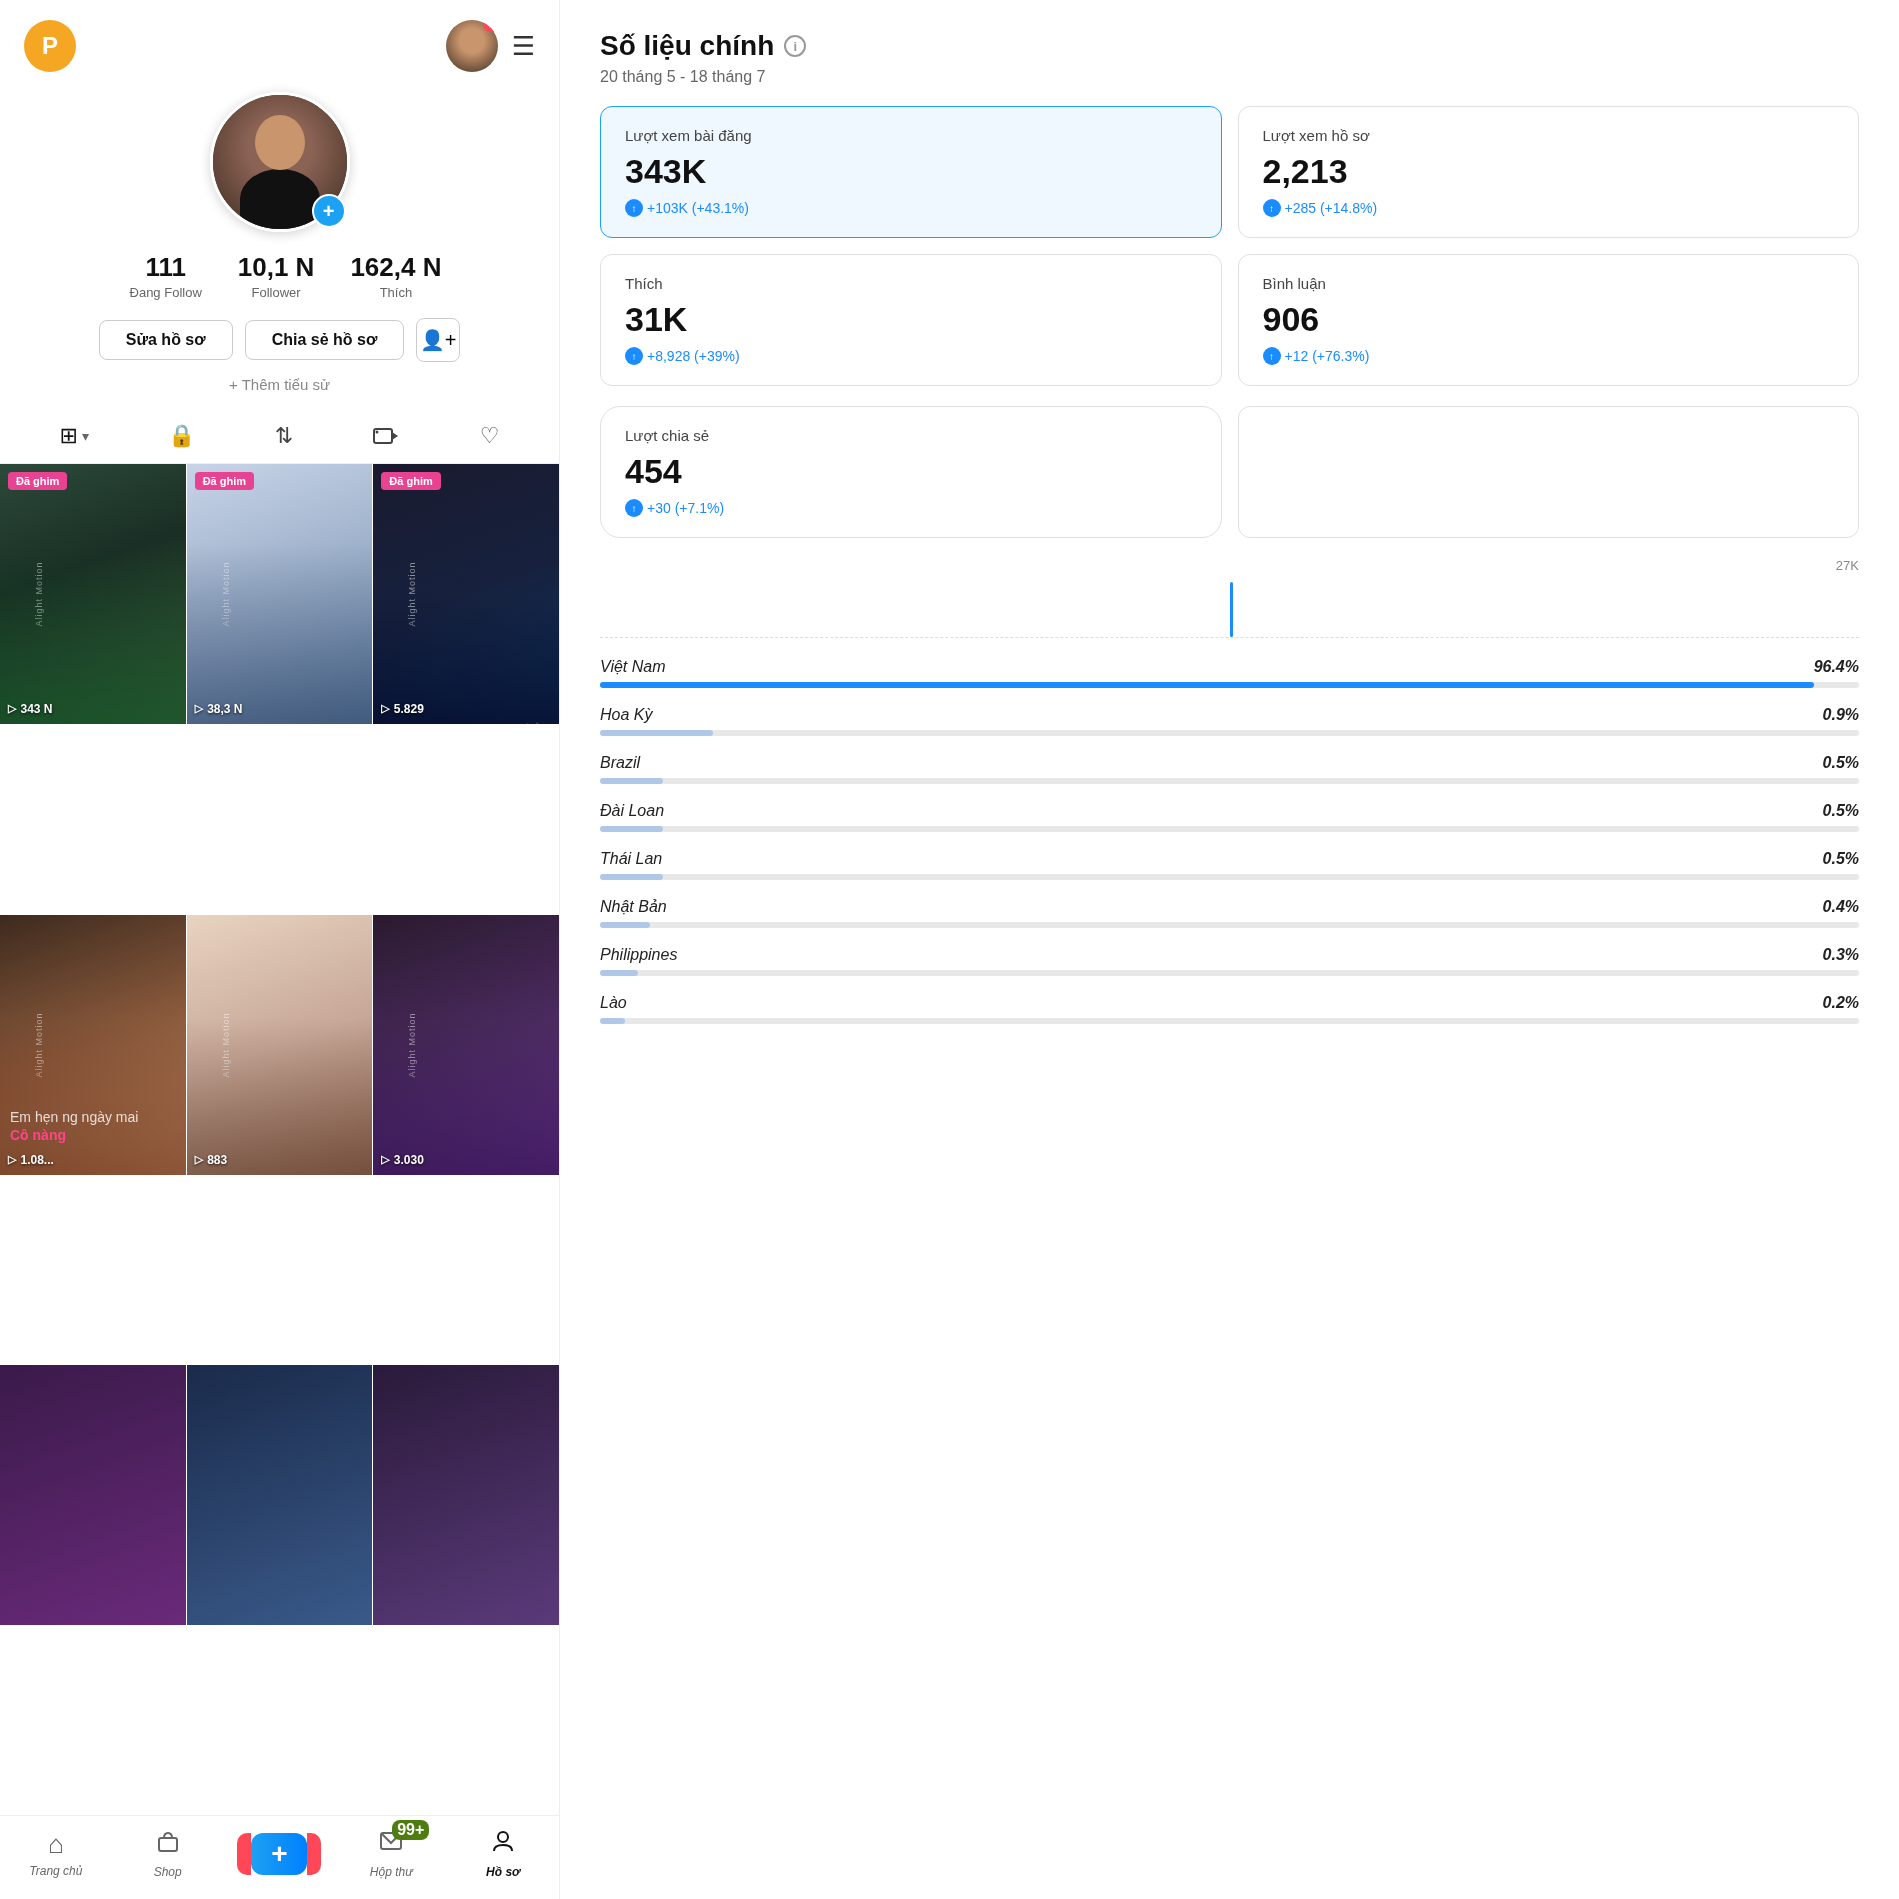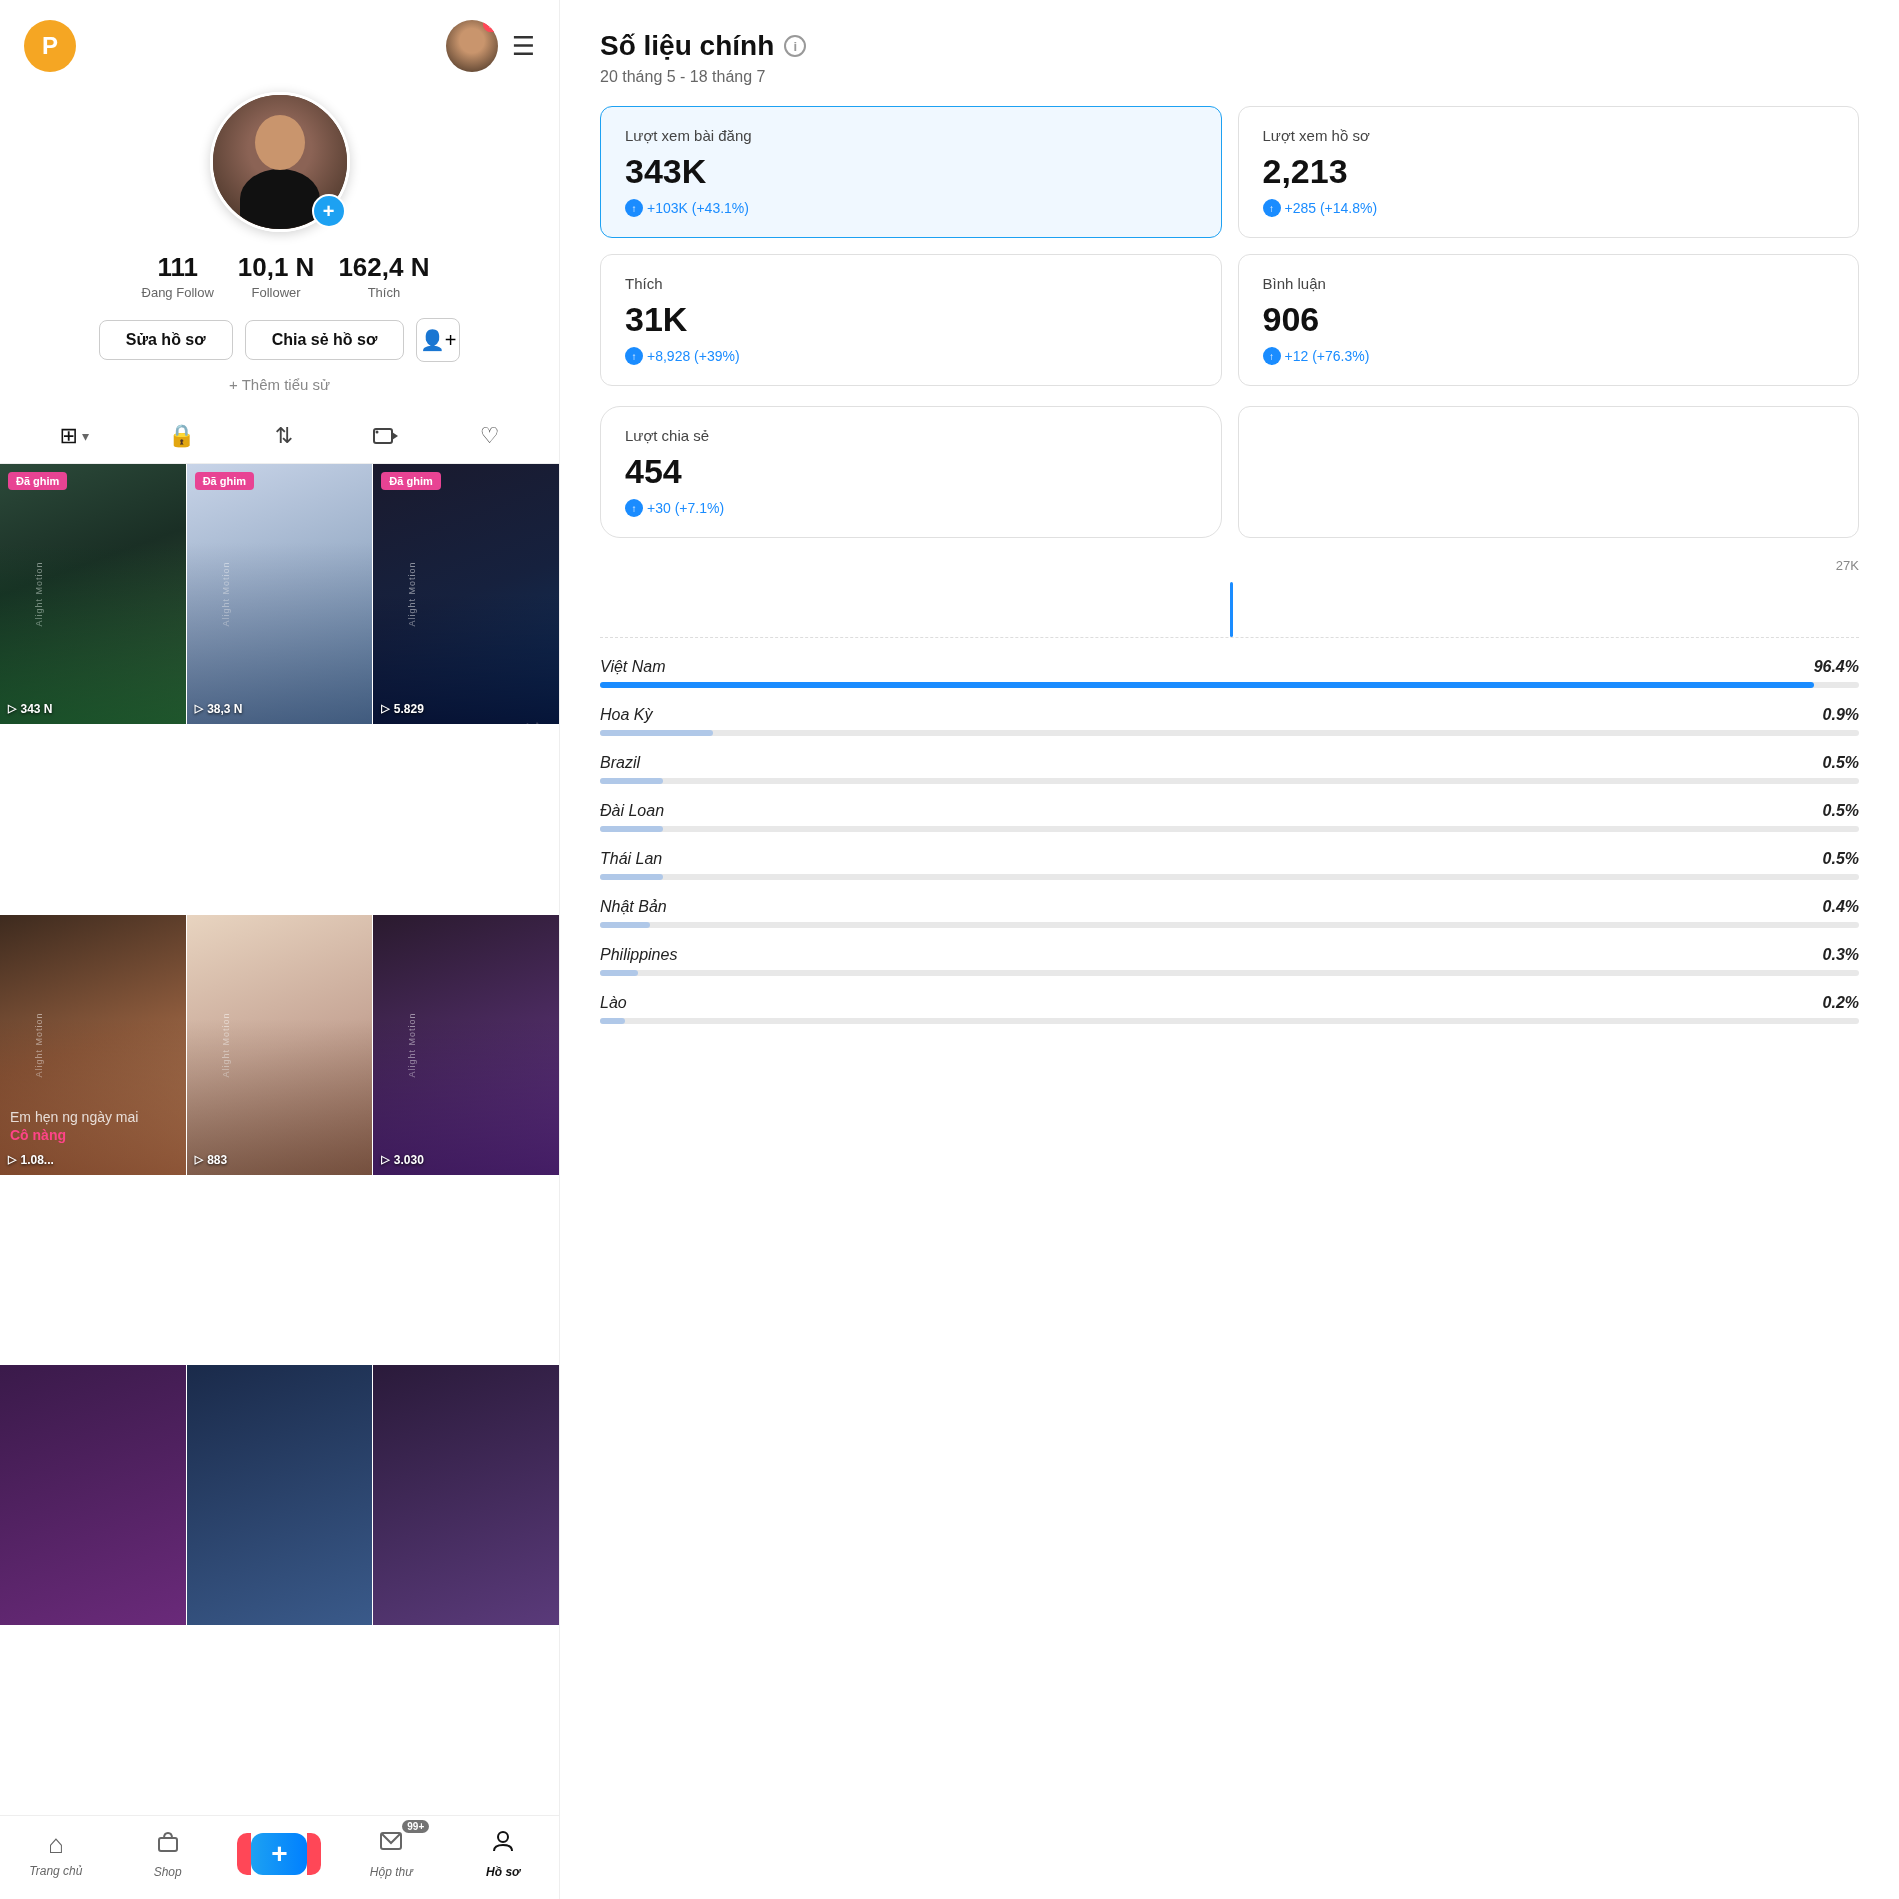--- a/index.html
+++ b/index.html
@@ -94,21 +94,21 @@
       width: 34px; height: 34px; border-radius: 50%;
       background: #1da1f2; color: #fff;
       display: flex; align-items: center; justify-content: center;
       font-size: 20px; font-weight: bold;
       border: 2px solid #fff;
       cursor: pointer;
     }
 
     
     .profile-stats {
-      display: flex; gap: 24px; margin-top: 20px;
+      display: flex; gap: 36px; margin-top: 20px;
       align-items: flex-start;
       margin-left: 12px;
     }
     .stat-item { text-align: center; }
     .stat-number { font-size: 26px; font-weight: 700; color: #111; }
     .stat-label { font-size: 13px; color: #666; margin-top: 2px; }
 
     
     .profile-buttons {
       display: flex; gap: 12px; margin-top: 18px; align-items: center;
@@ -238,21 +238,21 @@
       content: '';
       position: absolute; right: -14px; top: 0; width: 14px; height: 100%;
       background: #ff4757;
       border-radius: 0 10px 10px 0;
     }
     .badge-nav {
       position: relative;
     }
     .badge-num {
       position: absolute; top: -8px; right: -8px;
-      background: #737373; color: #fff; font-size: 10px;
+      background: #4d7c0f; color: #fff; font-size: 16px;
       padding: 1px 5px; border-radius: 8px; font-weight: bold;
     }
 
     
     .right-panel {
       flex: 1;
       height: 1899px;
       background: #fff;
       overflow-y: auto;
       padding: 30px 40px;

